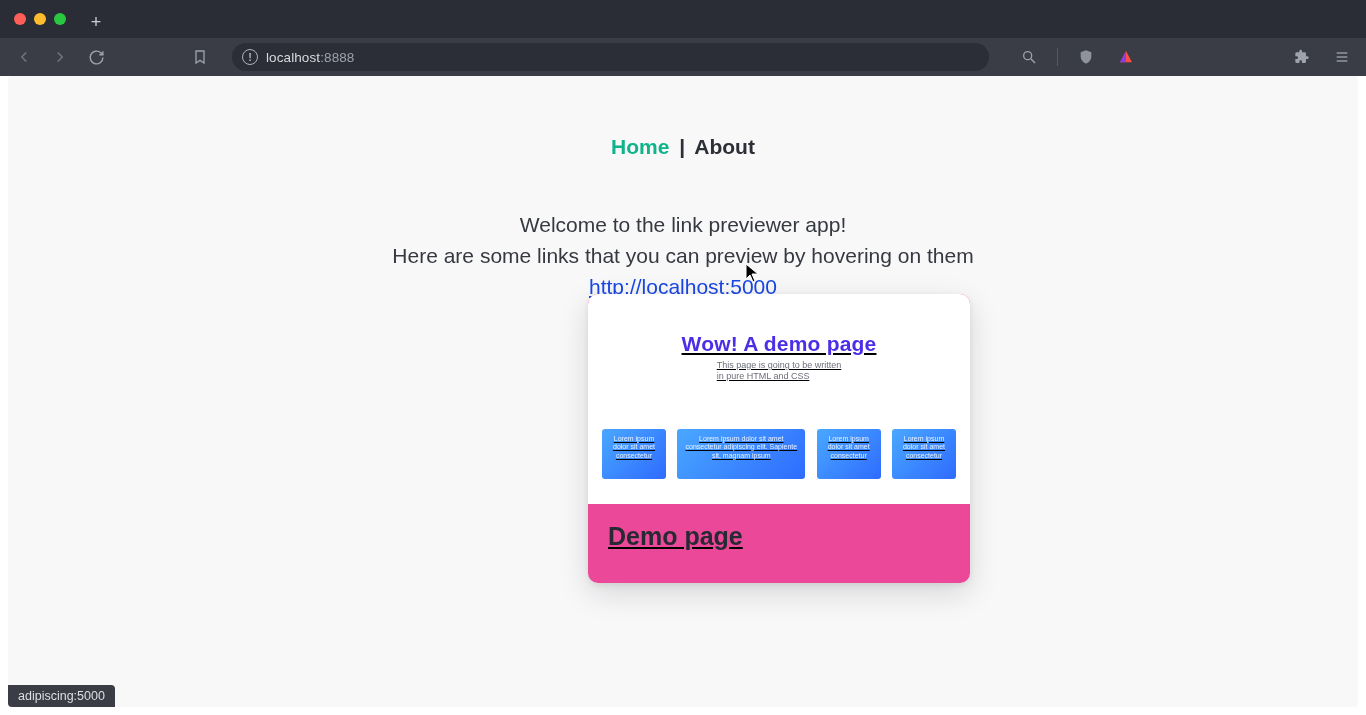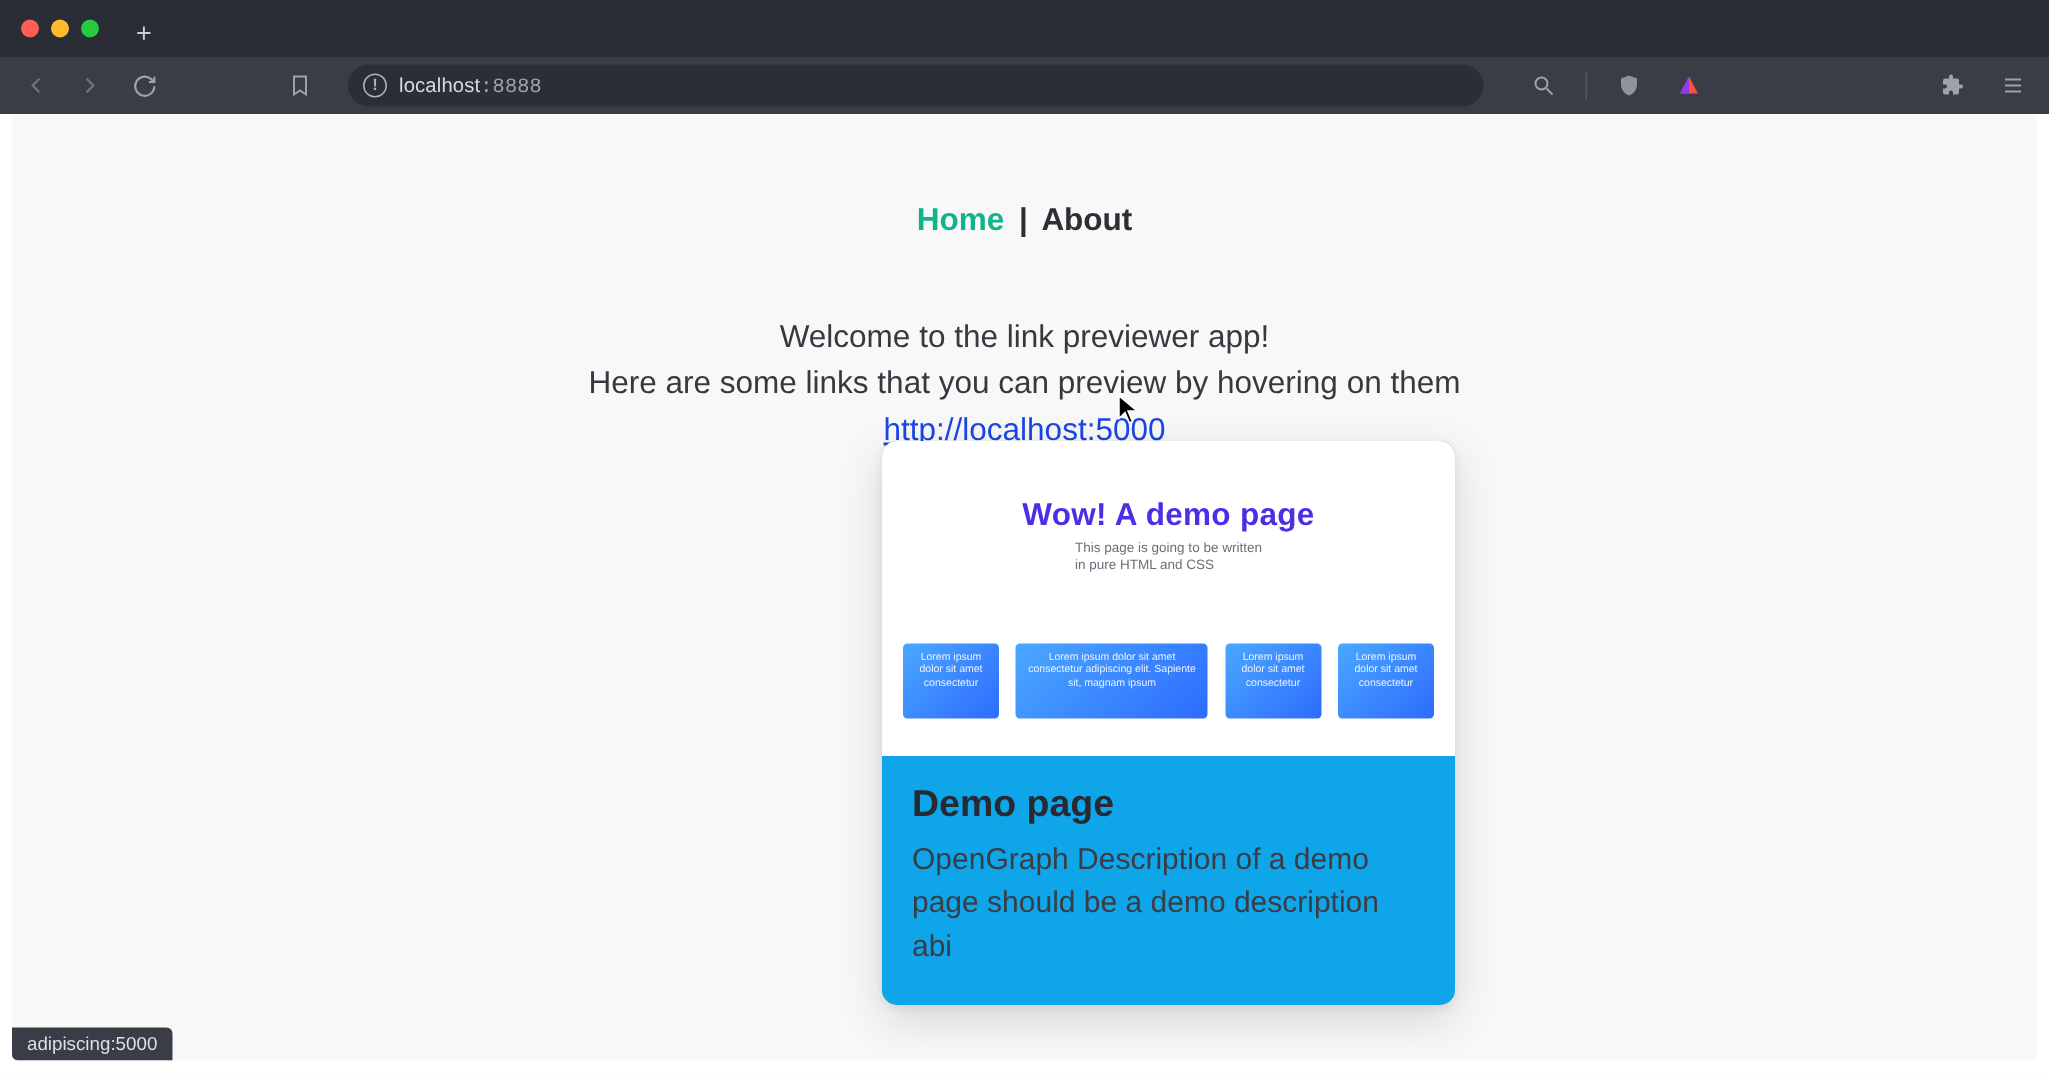--- a/index.html
+++ b/index.html
@@ -88,21 +88,21 @@
     font-size: 13.5px;
     margin: 0 8px;
   }
   .omnibox .site-info {
     width: 16px; height: 16px; border-radius: 50%;
     border: 1.5px solid #aeb2ba;
     display:flex;align-items:center;justify-content:center;
     font-size:11px;font-weight:bold;color:#aeb2ba;
   }
   .omnibox .url { letter-spacing: .1px; }
-  .omnibox .url .port { color: #9ea2ab; font-family: Liberation Mono, monospace; }
+  .omnibox .url .port { color: #9ea2ab; }
   .toolbar-right { display:flex; align-items:center; gap:16px; margin-left:8px; }
   .vsep { width:1px; height:18px; background:#555962; }
 
   
   .viewport {
     position: absolute;
     top: 76px; left: 8px; right: 8px; bottom: 8px;
     background: #f9f9fb;
     border-radius: 4px;
     overflow: hidden;
@@ -147,25 +147,26 @@
     background: #ffffff;
   }
   .url-input::placeholder { color: #9aa0a9; }
 
   
   .preview-card {
     position: absolute;
     top: 218px;
     left: 580px;
     width: 382px;
-    background: #0ea5e9;
+    background: #ec4899;
     border-radius: 10px;
     box-shadow: 0 10px 30px rgba(20,20,30,.15), 0 2px 6px rgba(20,20,30,.08);
     overflow: hidden;
     text-align: left;
+    text-decoration: underline;
   }
   .preview-hero {
     height: 210px;
     background: #ffffff;
     padding: 38px 14px 0 14px;
     display: flex;
     flex-direction: column;
     align-items: center;
   }
   .hero-title {
@@ -347,21 +348,20 @@
       </div>
       <div class="hero-cards">
         <div class="hc n">Lorem ipsum dolor sit amet consectetur</div>
         <div class="hc w">Lorem ipsum dolor sit amet consectetur adipiscing elit. Sapiente sit, magnam ipsum</div>
         <div class="hc n">Lorem ipsum dolor sit amet consectetur</div>
         <div class="hc n">Lorem ipsum dolor sit amet consectetur</div>
       </div>
     </div>
     <div class="preview-body">
       <div class="preview-title">Demo page</div>
-      <div class="preview-desc">OpenGraph Description of a demo page should be a demo description abi</div>
     </div>
   </div>
 
   <div class="cursor">
     <svg width="14" height="20" viewBox="0 0 14 20">
         <path d="M1 1l0 15 4-4 3 7 2-1-3-7 6 0z" fill="#000" stroke="#fff" stroke-width="1"></path>
       </svg>
   </div>
 
   <div class="statusbar">

